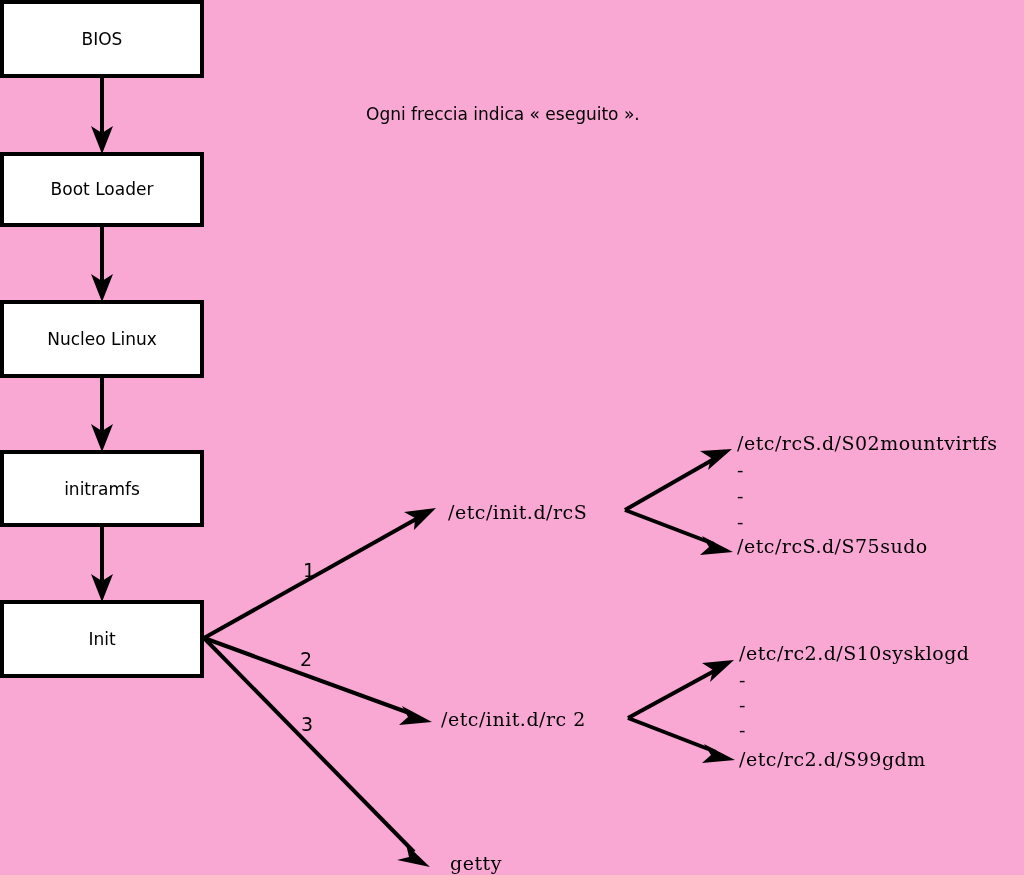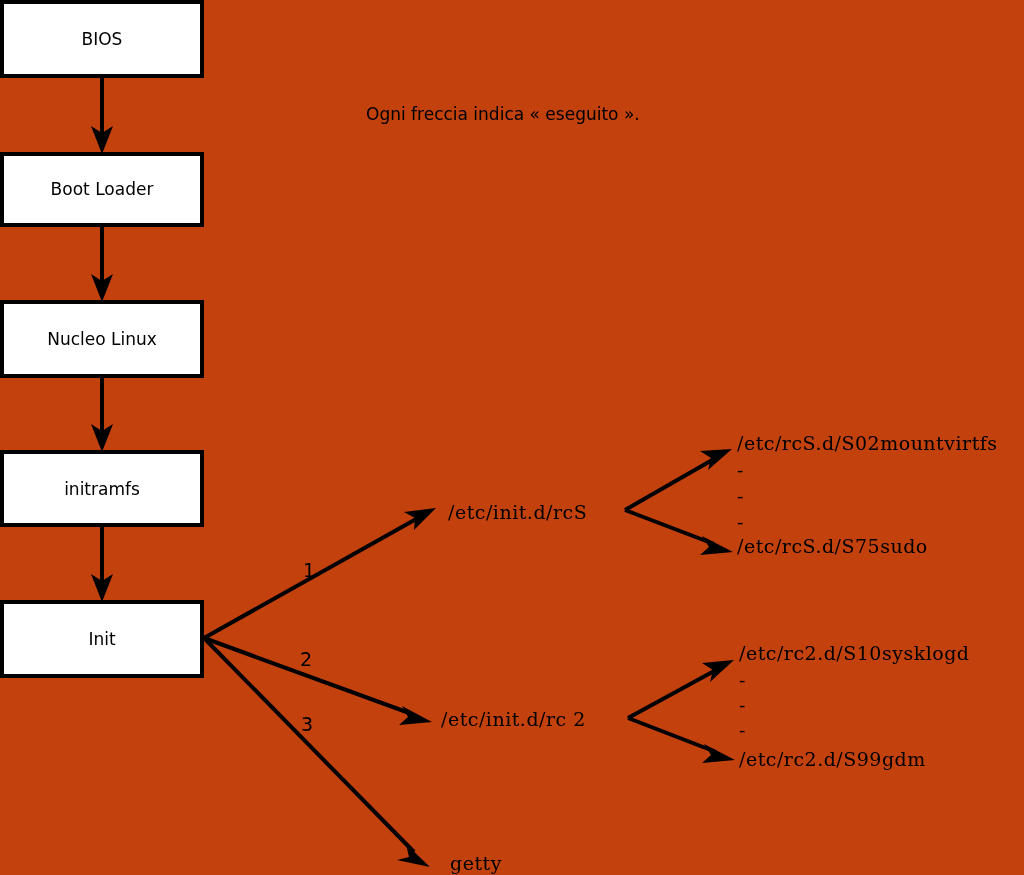--- a/index.html
+++ b/index.html
@@ -4,21 +4,21 @@
 <style>
   html, body {
     margin: 0;
     padding: 0;
     background: #ffffff;
   }
   #canvas {
     position: relative;
     width: 1024px;
     height: 875px;
-    background: #c2410c;
+    background: #f9a8d4;
     overflow: hidden;
     font-family: "Liberation Sans", sans-serif;
   }
   svg.layer {
     position: absolute;
     top: 0;
     left: 0;
     width: 1024px;
     height: 875px;
   }

